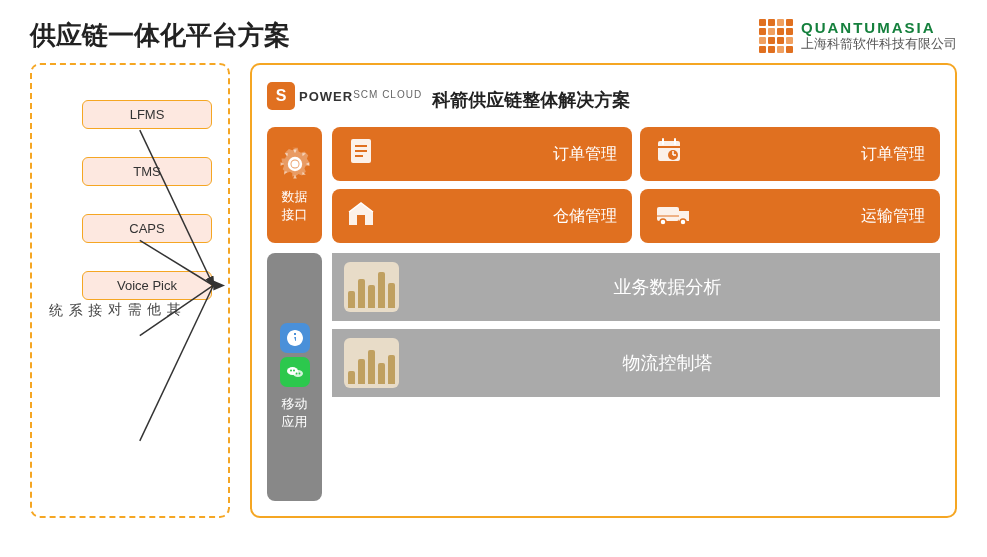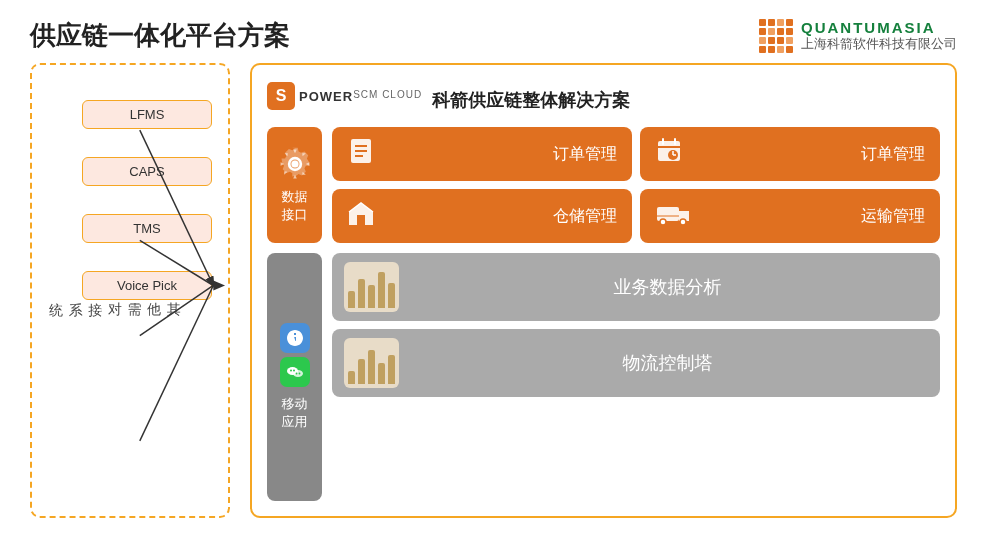--- a/index.html
+++ b/index.html
@@ -288,21 +288,21 @@
       display: flex;
       flex-direction: column;
       gap: 8px;
     }
 
     .bottom-module-row {
       display: flex;
       gap: 8px;
       align-items: center;
       background: #aaa;
-      border-radius: 8px;
+      border-radius: 0;
       padding: 0 12px;
       height: 68px;
     }
 
     .bottom-module-thumb {
       width: 55px;
       height: 50px;
       background: #e8dcc8;
       border-radius: 6px;
       display: flex;
@@ -366,24 +366,24 @@
 
 <div class="content">
 
   <div class="left-panel">
     <div class="left-label">其<br>他<br>需<br>对<br>接<br>系<br>统</div>
     <div class="left-items">
       <div class="system-box">
         <span>LFMS</span>
       </div>
       <div class="system-box">
+        <span>TMS</span>
+      </div>
+      <div class="system-box">
         <span>CAPS</span>
-      </div>
-      <div class="system-box">
-        <span>TMS</span>
       </div>
       <div class="system-box">
         <span>Voice Pick</span>
       </div>
     </div>
 
     <svg class="arrows-svg" xmlns="http://www.w3.org/2000/svg" viewBox="0 0 200 450" preserveAspectRatio="none">
 
       <line x1="110" y1="65" x2="185" y2="220" stroke="#333" stroke-width="1.5" marker-end="url(#arrow)"></line>
 

